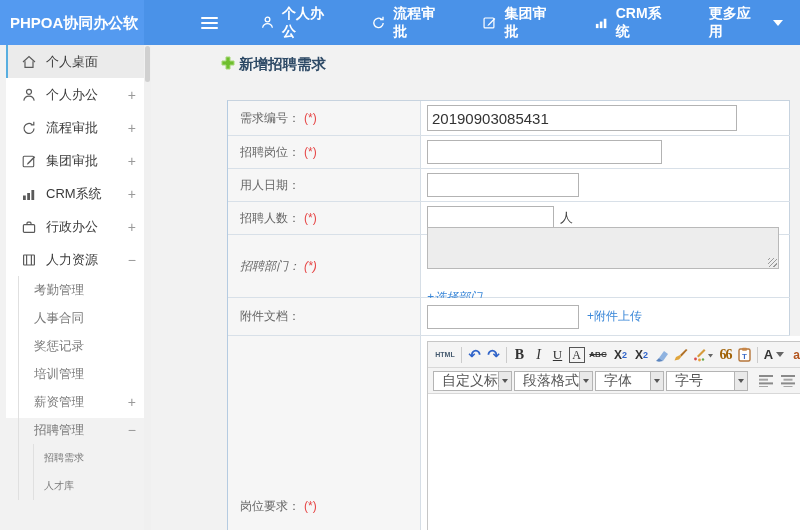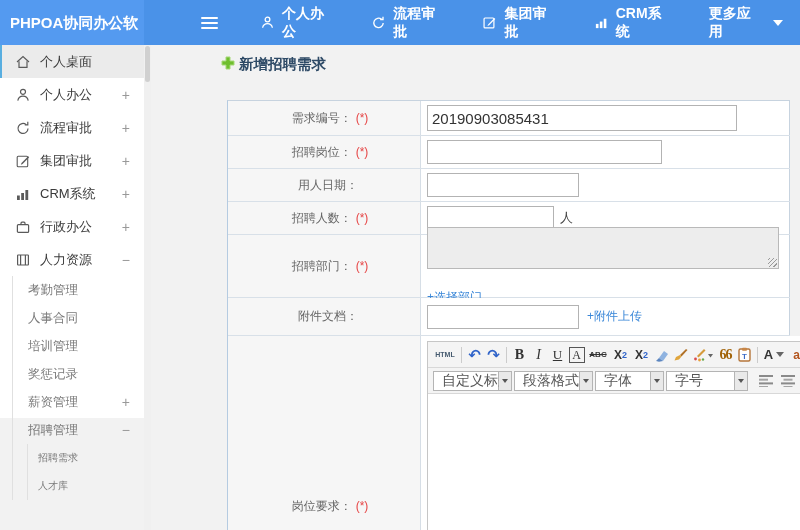--- a/index.html
+++ b/index.html
@@ -10,21 +10,21 @@
   .topbar { position:absolute; left:0; top:0; width:800px; height:45px; background:#4a92e8; display:flex; align-items:center; }
   .logo { width:145px; height:45px; background:#549af0; color:#fff; font-size:15px; font-weight:bold; line-height:45px; padding-left:10px; letter-spacing:0; }
   .burger { margin-left:57px; width:18px; cursor:pointer; }
   .burger span { display:block; width:17px; height:2px; background:#fff; margin:3px 0; border-radius:1px; }
   .topnav { display:flex; align-items:center; margin-left:24px; }
   .nav-item { display:flex; align-items:center; gap:7px; color:#fff; font-size:14px; font-weight:bold; padding:0 17px; height:45px; cursor:pointer; }
   .nav-item svg { display:block; }
   .caret-down { width:0; height:0; border-left:5px solid transparent; border-right:5px solid transparent; border-top:6px solid #fff; margin-left:2px; }
 
   
-  .sidebar { position:absolute; left:0; top:45px; width:144px; height:373px; background:#fff; }
+  .sidebar { position:absolute; left:6px; top:45px; width:144px; height:373px; background:#fff; }
   .side-scroll { position:absolute; left:144px; top:45px; width:7px; height:485px; background:#f0f0f0; }
   .side-thumb { position:absolute; left:1px; top:1px; width:5px; height:36px; background:#d0d0d0; border-radius:3px; }
   .side-item { height:33px; display:flex; align-items:center; padding-left:15px; font-size:13px; color:#3a3a3a; cursor:pointer; position:relative; }
   .side-item .sicon { width:16px; height:16px; margin-right:9px; display:flex; align-items:center; justify-content:center; }
   .side-item .exp { margin-left:auto; margin-right:14px; color:#999; font-size:14px; }
   .side-item.active { background:#ebebeb; border-left:2px solid #58aee0; padding-left:13px; }
   .side-group { position:relative; }
   .side-group:before { content:""; position:absolute; left:12px; top:0; bottom:0; border-left:1px solid #e0e0e0; }
   .side-child { height:28px; display:flex; align-items:center; padding-left:28px; font-size:12.5px; color:#7a7a7a; cursor:pointer; }
   .side-child .exp { margin-left:auto; margin-right:14px; color:#999; font-size:14px; }
@@ -33,21 +33,21 @@
   .side-gchild { height:28px; display:flex; align-items:center; padding-left:38px; font-size:10px; color:#7a7a7a; cursor:pointer; }
 
   
   .main { position:absolute; left:151px; top:45px; width:649px; height:485px; background:#f2f2f2; }
   .page-title { position:absolute; left:70px; top:10px; display:flex; align-items:center; gap:4px; }
   .page-title .ptxt { font-size:14.5px; font-weight:bold; color:#2e4a66; }
 
   .form-table { position:absolute; left:76px; top:55px; width:563px; background:#fff; border-top:1px solid #c7d3df; border-left:1px solid #b5cbe1; }
   .frow { display:flex; border-bottom:1px solid #d8e0e8; }
   .frow.no-bb { border-bottom:none; }
-  .fcell-label { width:193px; background:#f6f6f6; border-right:1px solid #d6dee6; display:flex; align-items:center; padding-left:12px; font-size:12px; color:#666; flex-shrink:0;justify-content:center; }
+  .fcell-label { width:193px; background:#f6f6f6; border-right:1px solid #d6dee6; display:flex; align-items:center; padding-left:12px; font-size:12px; color:#666; flex-shrink:0; }
   .fcell-label .req { color:#e64545; margin-left:4px; font-size:12px; }
   .fcell-value { flex:1; background:#fff; display:flex; align-items:center; padding:4px 0 4px 6px; border-right:1px solid #c7d3df; }
   .frow.overflow-row .fcell-value { border-right:none; display:block; padding-top:5px; }
   .txt-input { border:1px solid #b3b3b3; background:#fff; height:24px; font-size:13px; color:#333; padding:0 4px; font-family:"Liberation Sans",sans-serif; }
   .inp-r1 { width:310px; height:26px; font-size:15px; }
   .inp-r2 { width:235px; }
   .inp-r3 { width:152px; }
   .inp-r4 { width:127px; }
   .inp-r6 { width:152px; }
   .suffix { font-size:13px; color:#444; margin-left:6px; }
@@ -214,24 +214,24 @@
     </div>
 
     <div class="side-group">
       <div class="side-child">
           <span>考勤管理</span>
         </div>
       <div class="side-child">
           <span>人事合同</span>
         </div>
       <div class="side-child">
+          <span>奖惩记录</span>
+        </div>
+      <div class="side-child">
           <span>培训管理</span>
-        </div>
-      <div class="side-child">
-          <span>奖惩记录</span>
         </div>
       <div class="side-child">
           <span>薪资管理</span>
           <span class="exp">+</span>
         </div>
       <div class="side-child">
           <span>招聘管理</span>
           <span class="exp">−</span>
         </div>
       <div class="side-group2">
@@ -294,21 +294,21 @@
         <div class="fcell-label">
           <span>招聘人数：</span>
           <span class="req">(*)</span>
         </div>
         <div class="fcell-value">
           <input class="txt-input inp-r4" type="text" value="" style="">
           <span class="suffix">人</span>
         </div>
       </div>
 
-      <div class="frow" style="height:63px;">
+      <div class="frow" style="height:63px;font-style:italic;">
         <div class="fcell-label">
           <span>招聘部门：</span>
           <span class="req">(*)</span>
         </div>
         <div class="fcell-value">
           <div class="vcol">
             <div class="dept-area">
                 <span class="resize-handle"></span>
               </div>
             <a class="blue-link">+选择部门</a>

